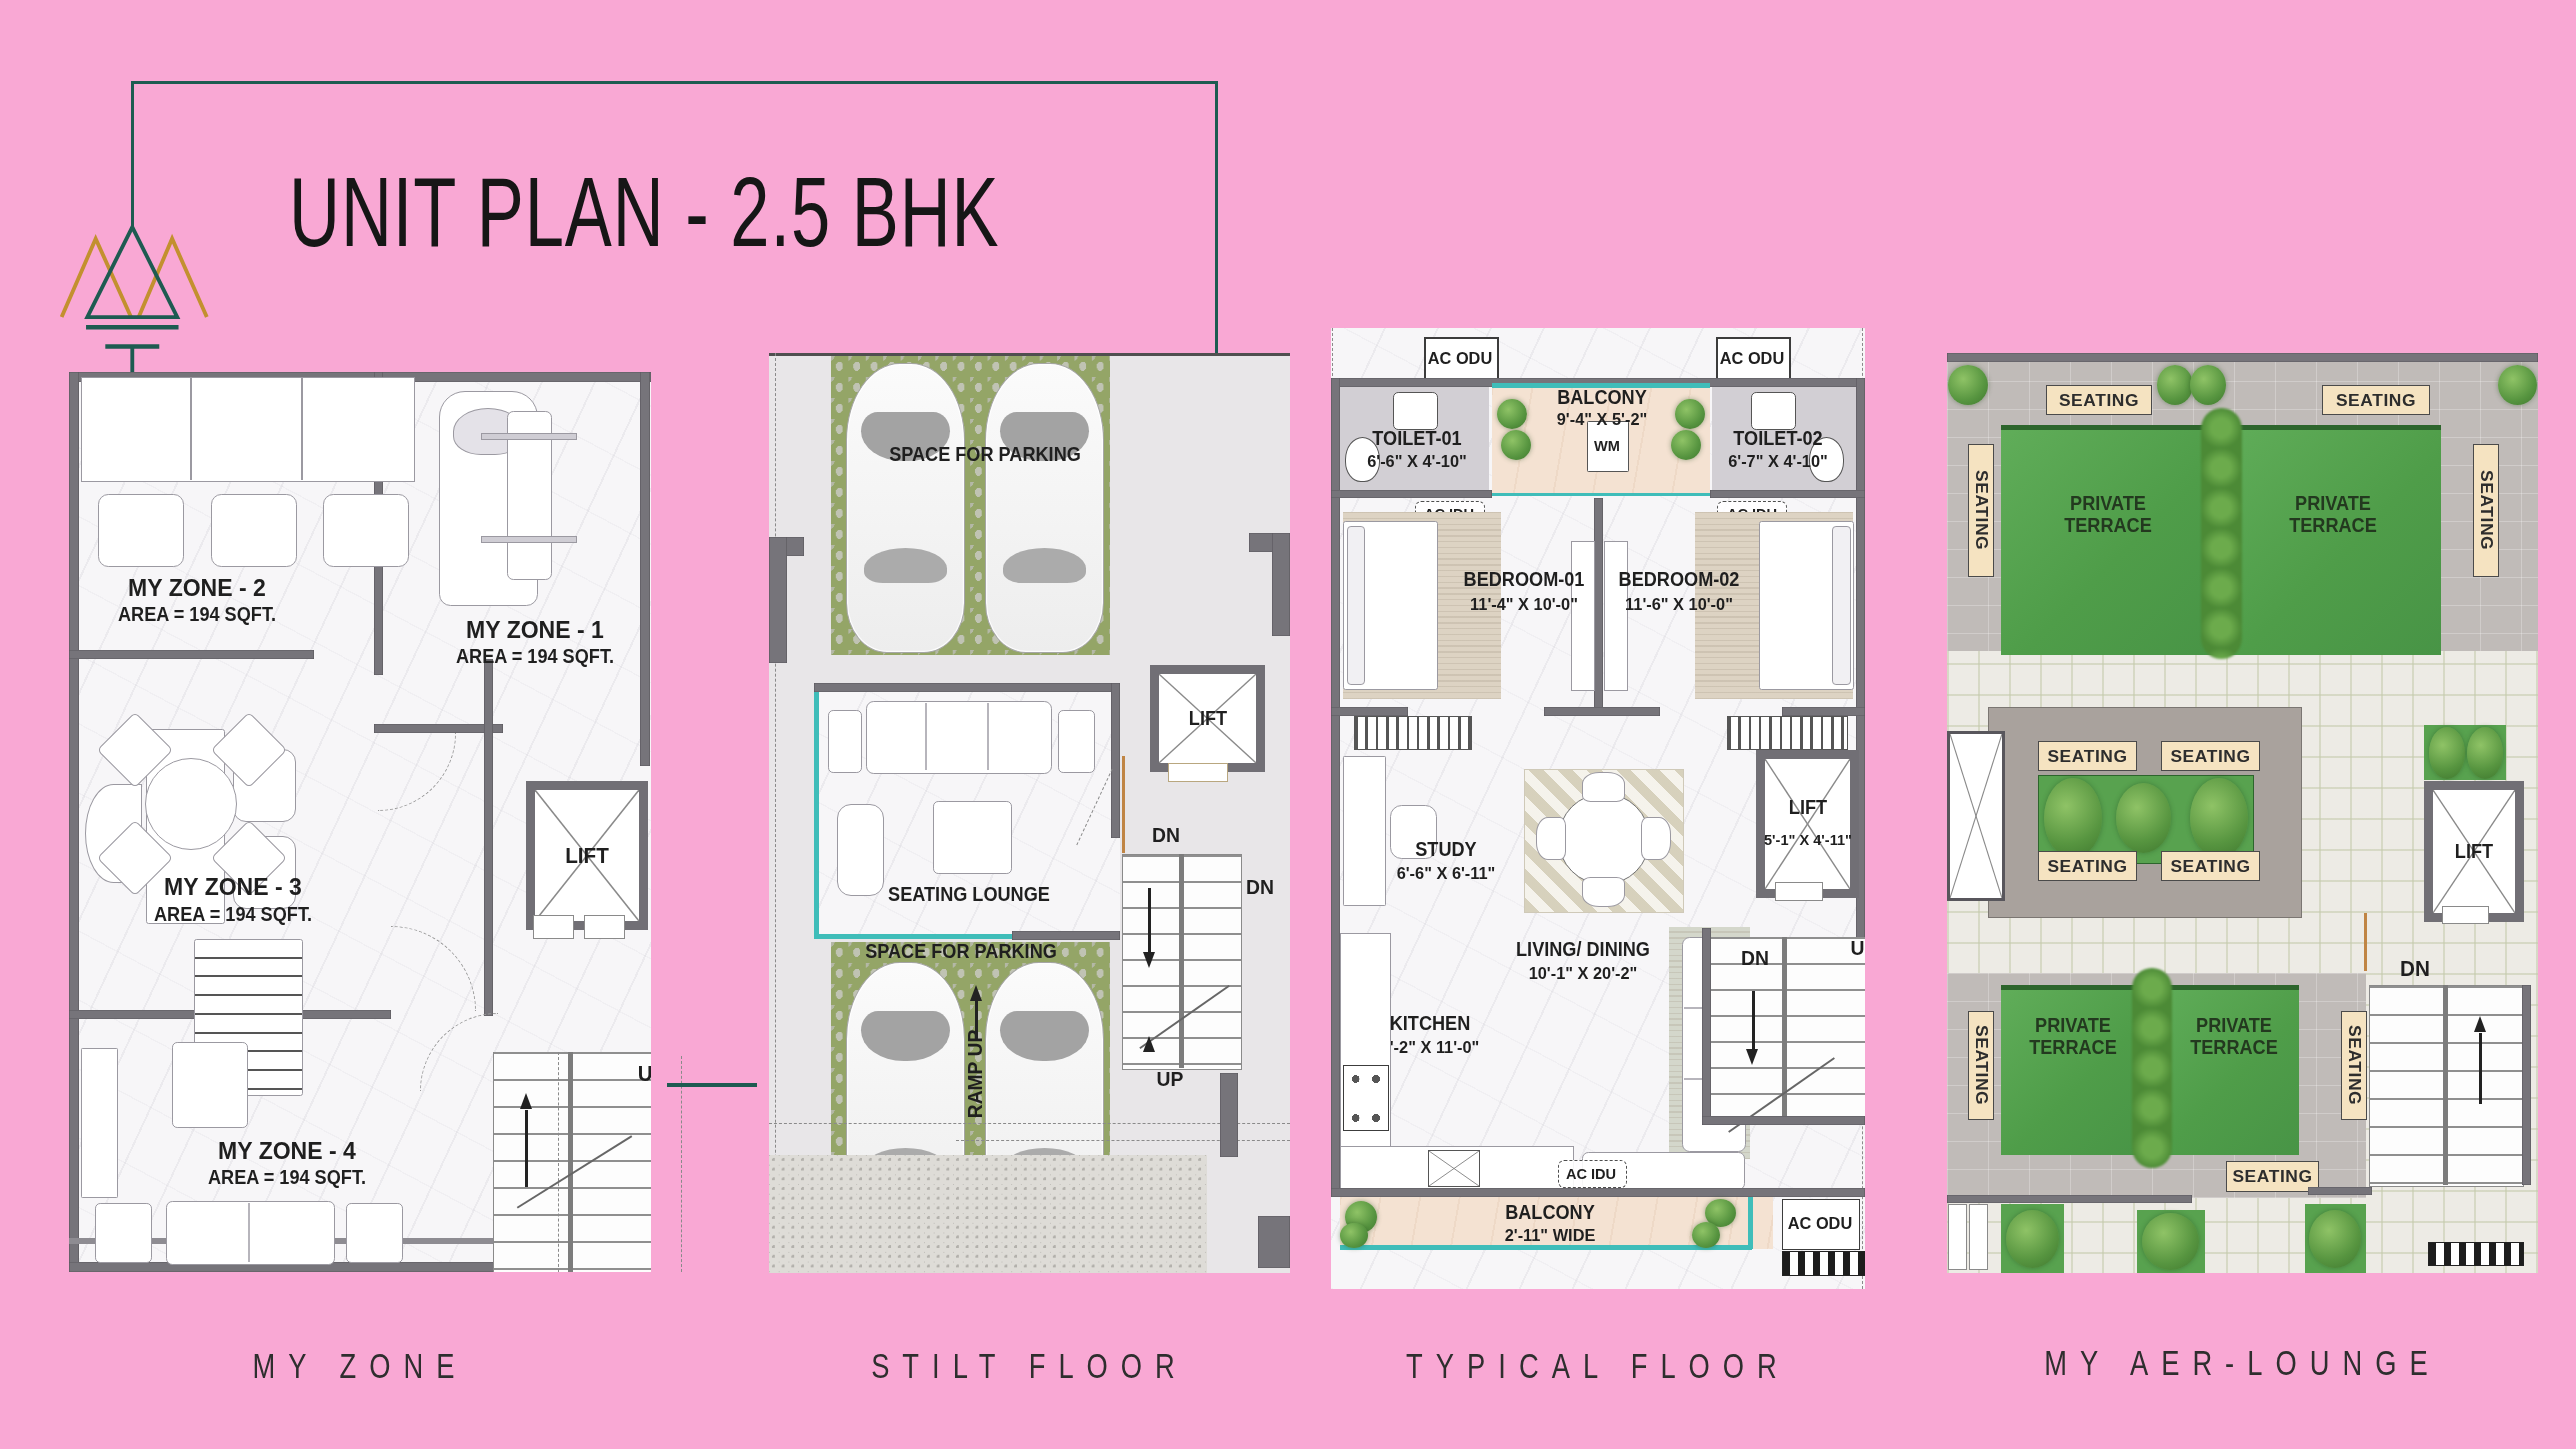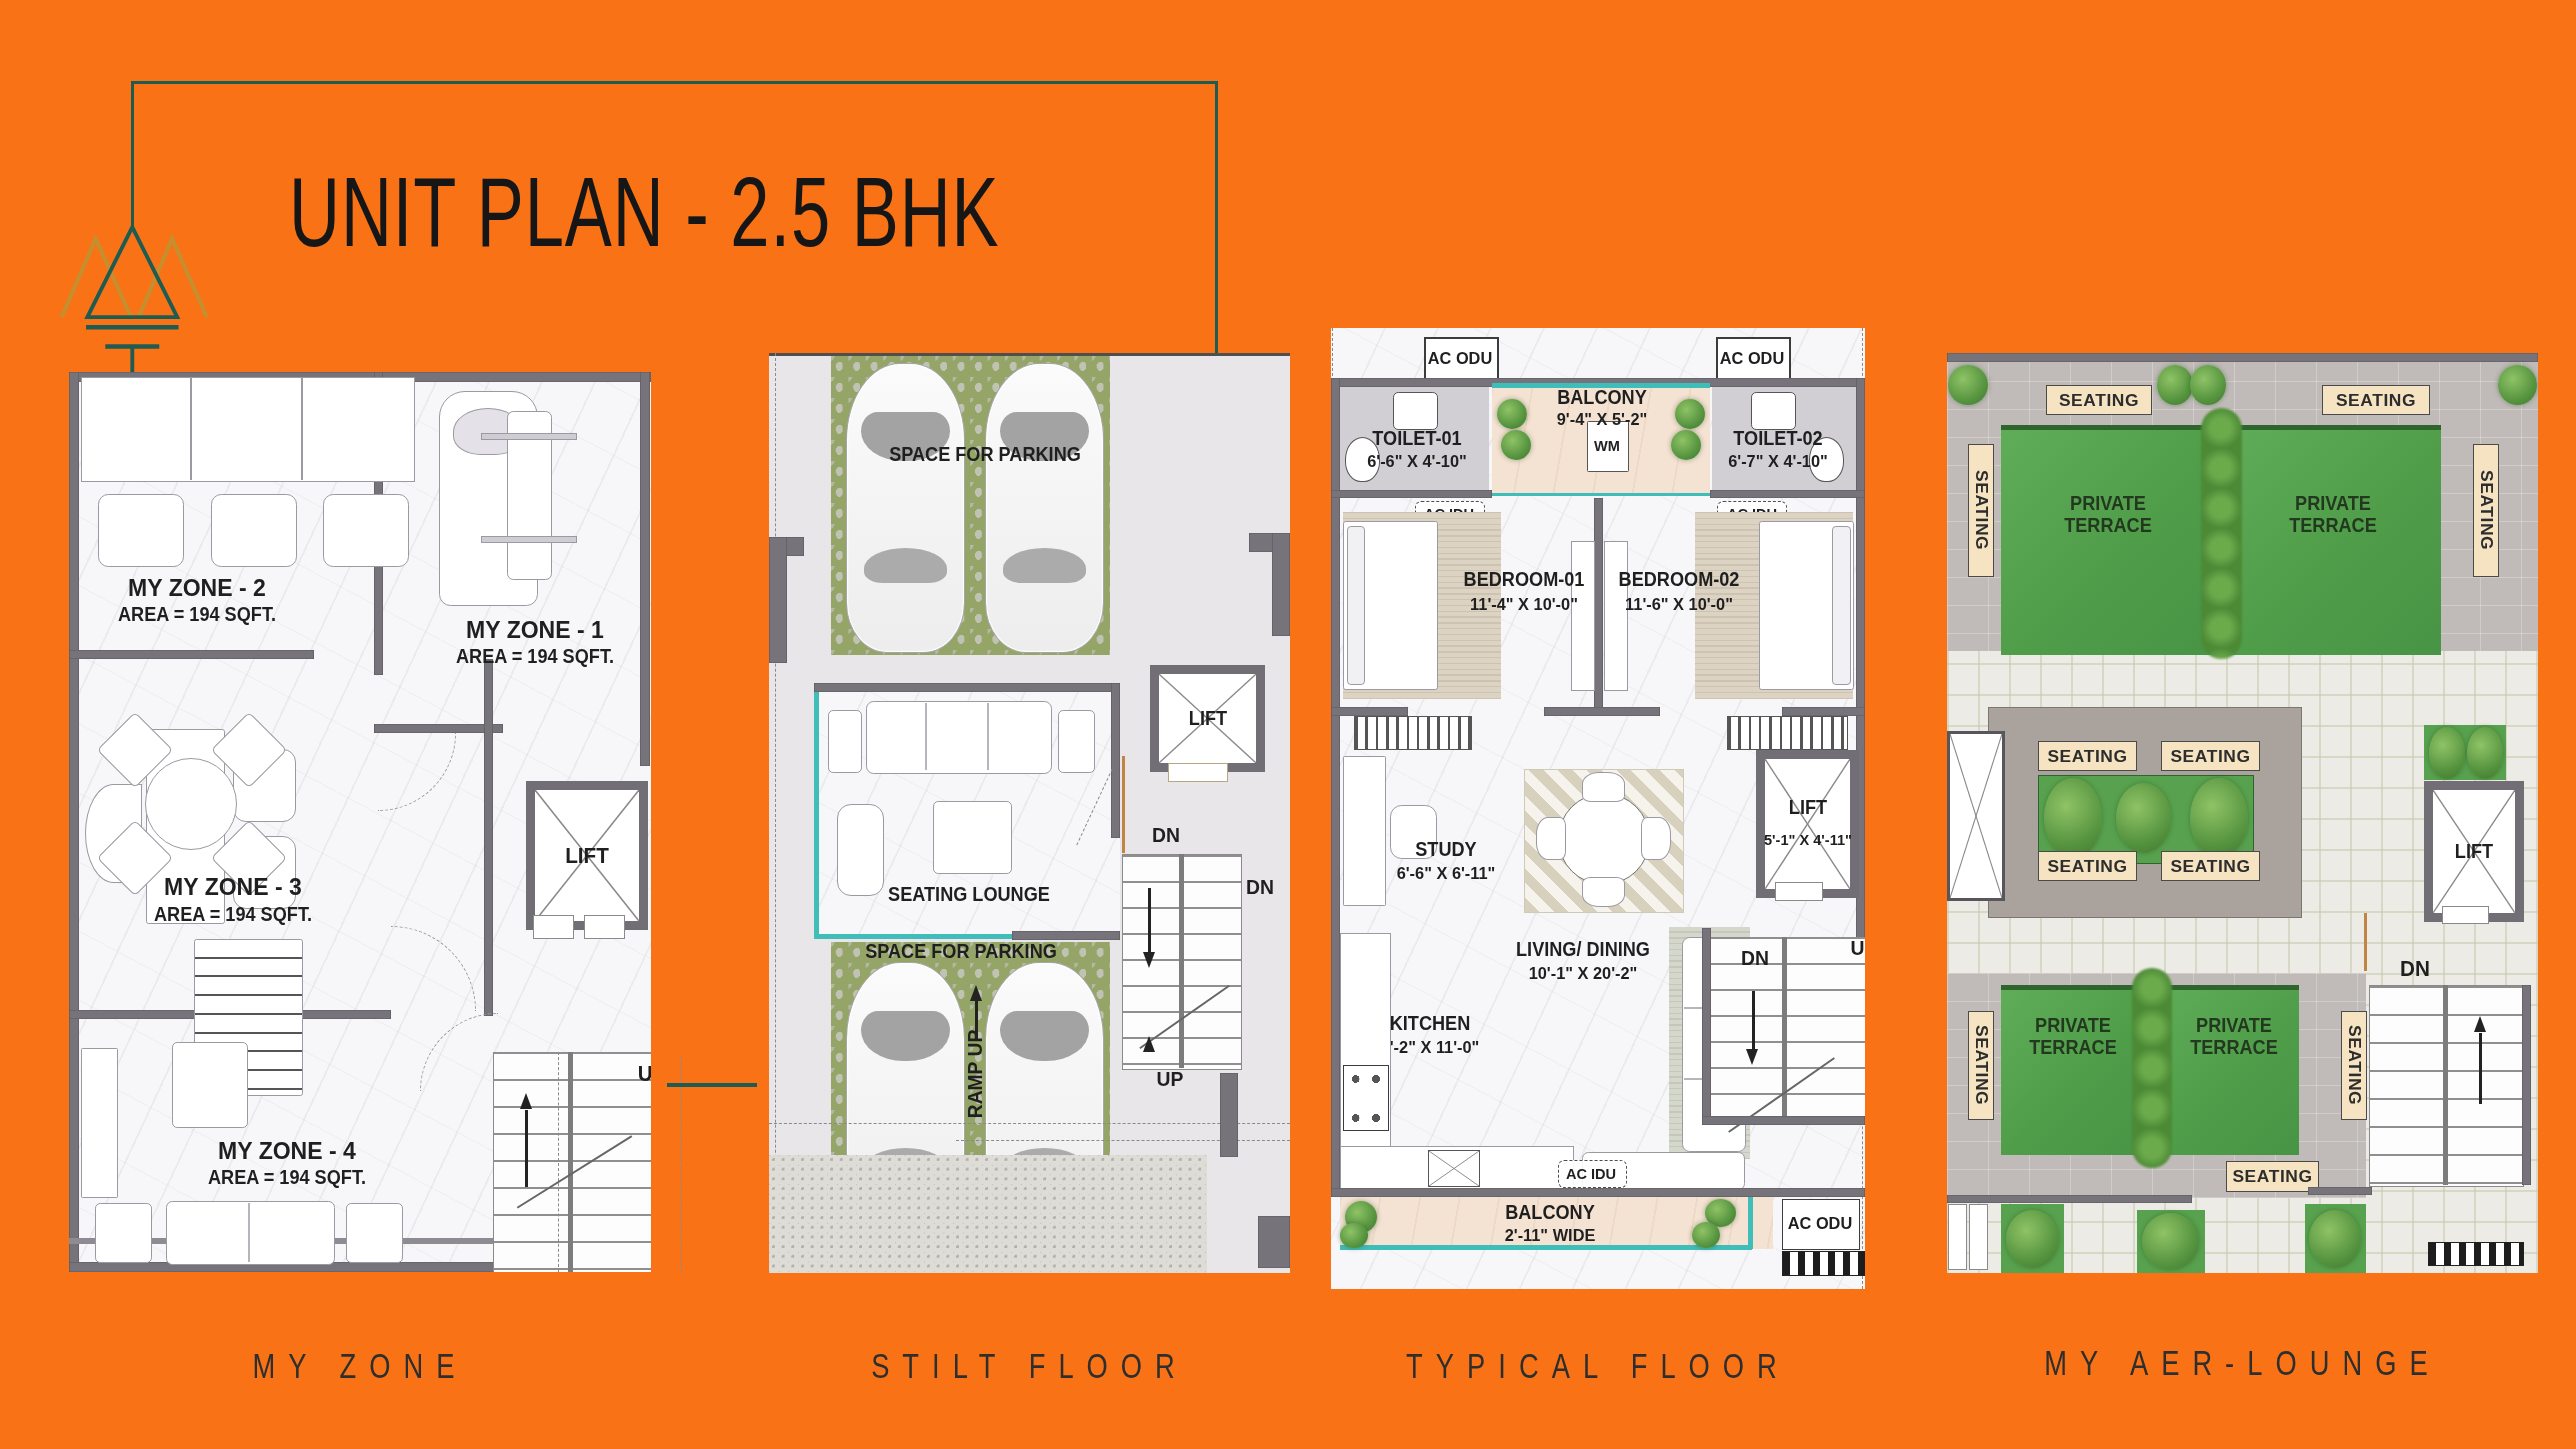--- a/index.html
+++ b/index.html
@@ -1,17 +1,17 @@
 <!DOCTYPE html>
 <html style="font-size:10.3px"><head>
 <meta charset="utf-8">
 <style>
   html,body{margin:0;padding:0;background:#ffffff;}
   body{width:2576px;height:1449px;overflow:hidden;font-family:"Liberation Sans",sans-serif;position:relative;}
-  #canvas{position:absolute;left:0;top:0;width:2576px;height:1449px;background:#f97316;}
+  #canvas{position:absolute;left:0;top:0;width:2576px;height:1449px;background:#f9a8d4;}
   .abs{position:absolute;}
   .panel{position:absolute;overflow:hidden;}
   .marble{background-color:#f7f6f8;background-image:repeating-linear-gradient(115deg,rgba(190,188,198,.20) 0 1.9px,transparent 1.9px 48px),repeating-linear-gradient(28deg,rgba(200,198,208,.14) 0 1.3px,transparent 1.3px 61px);}
   .wall{position:absolute;background:#76747a;box-shadow:0 0 0 0.6px #5a585e inset;}
   .wallD{position:absolute;background:#8e8c92;}
   .L{position:absolute;font-weight:bold;color:#1f1f1f;transform:translate(-50%,-50%) scaleX(.94);white-space:nowrap;text-align:center;line-height:1.15;}
   .pre{white-space:pre-line;}
   .vertL{position:absolute;font-weight:bold;color:#1f1f1f;transform:translate(-50%,-50%) rotate(-90deg);white-space:nowrap;}
   .s24{font-size:15.5px;} .s27{font-size:17.4px;} .s30{font-size:19.3px;} .s34{font-size:22px;} .s38{font-size:24.5px;}
   .furn{position:absolute;background:#fff;border:1.9px solid #9b99a1;border-radius:5.2px;}

